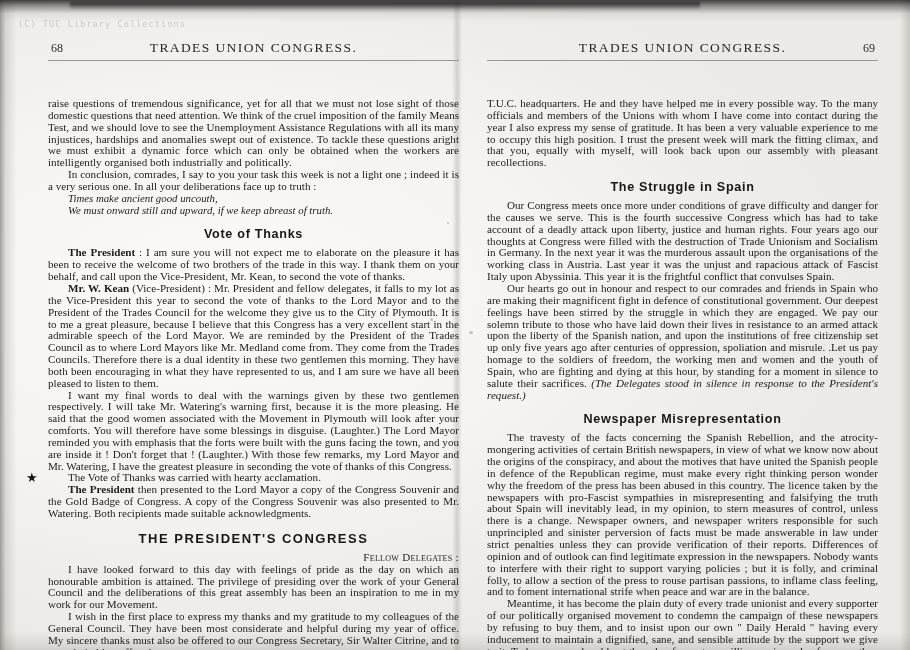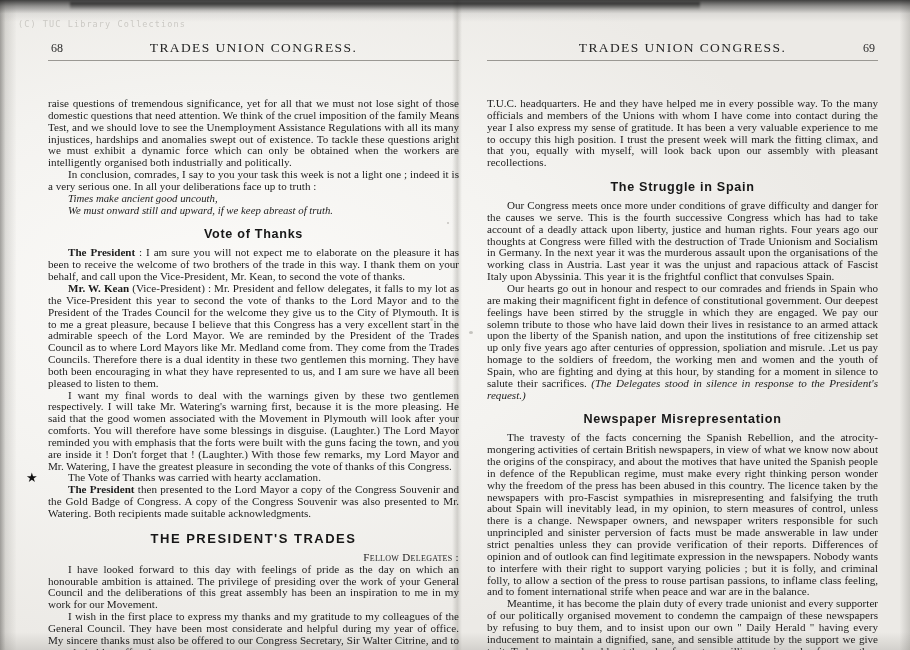--- a/index.html
+++ b/index.html
@@ -238,21 +238,21 @@
       <p class="ind">I want my final words to deal with the warnings given by these two gentlemen respectively.   I will take Mr. Watering's warning first, because it is the more pleasing.   He said that the good women associated with the Movement in Plymouth will look after your comforts.   You will therefore have some blessings in disguise.   (Laughter.)   The Lord Mayor reminded you with emphasis that the forts were built with the guns facing the town, and you are inside it !   Don't forget that !   (Laughter.)   With those few remarks, my Lord Mayor and Mr. Watering, I have the greatest pleasure in seconding the vote of thanks of this Congress.</p>
 
       <div style="position:relative;">
         <span class="star" style="left:-22px; top:0;">★</span>
         <p class="ind">The Vote of Thanks was carried with hearty acclamation.</p>
       </div>
 
       <p class="ind"><b>The President</b><span> then presented to the Lord Mayor a copy of the Congress Souvenir and the Gold Badge of Congress.   A copy of the Congress Souvenir was also presented to Mr. Watering.   Both recipients made suitable acknowledgments.</span></p>
 
 
-      <h2 class="sec caps">THE PRESIDENT'S TRADES</h2>
+      <h2 class="sec caps">THE PRESIDENT'S CONGRESS</h2>
 
       <div class="fd">Fellow Delegates :</div>
 
       <p class="ind">I have looked forward to this day with feelings of pride as the day on which an honourable ambition is attained.   The privilege of presiding over the work of your General Council and the deliberations of this great assembly has been an inspiration to me in my work for our Movement.</p>
 
       <p class="ind">I wish in the first place to express my thanks and my gratitude to my colleagues of the General Council.   They have been most considerate and helpful during my year of office.   My sincere thanks must also be offered to our Congress Secretary, Sir Walter Citrine, and to our admirable staff at the</p>
     </div>
   </div>
 
   <div class="leaf right">

